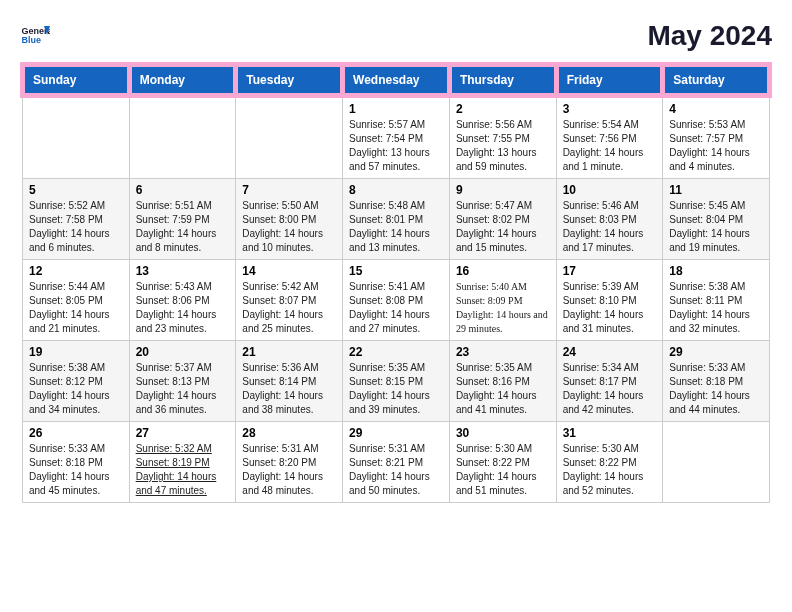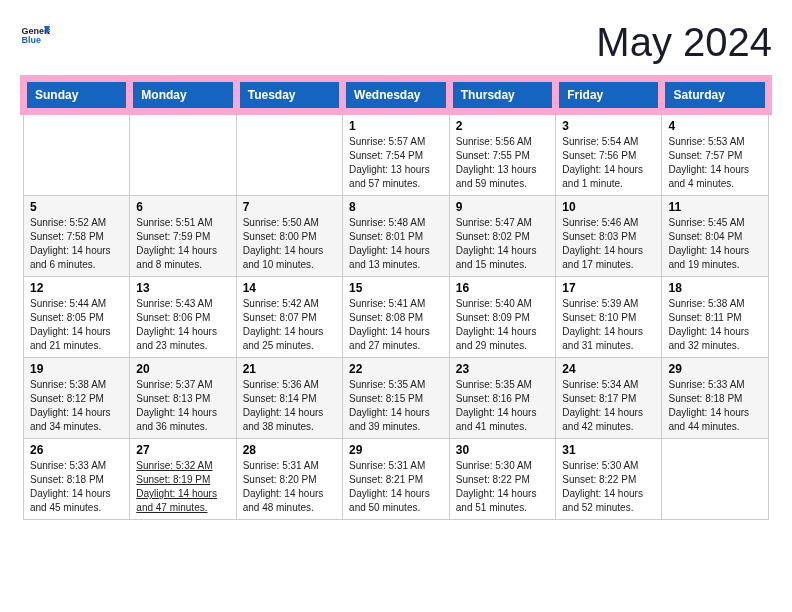--- a/index.html
+++ b/index.html
@@ -22,41 +22,41 @@
       gap: 4px;
     }
     .logo-icon {
       width: 30px;
       height: 30px;
     }
     .title-block {
       text-align: right;
     }
     .month-title {
-      font-size: 40px;
-      font-weight: normal;
+      font-size: 28px;
+      font-weight: bold;
       color: #1a1a2e;
     }
     .location-title {
       font-size: 15px;
       color: #333;
     }
     .calendar {
       width: 100%;
       border-collapse: collapse;
       font-size: 10.5px;
     }
     .calendar th {
       background: #1565c0;
       color: #fff;
       text-align: left;
       padding: 6px 8px;
       font-size: 12px;
       font-weight: bold;
-      border: 7px solid #f9a8d4;
+      border: 5px solid #f9a8d4;
     }
     .calendar td {
       border: 1px solid #ccc;
       vertical-align: top;
       padding: 4px 6px;
       width: 107px;
       min-height: 80px;
       background: #fff;
     }
     .calendar tr:nth-child(even) td {
@@ -199,21 +199,21 @@
 Daylight: 14 hours and 25 minutes.</div>
         </td>
         <td>
           <span class="day-number">15</span>
           <div class="day-info" style="white-space: pre-line;">Sunrise: 5:41 AM
 Sunset: 8:08 PM
 Daylight: 14 hours and 27 minutes.</div>
         </td>
         <td>
           <span class="day-number">16</span>
-          <div class="day-info" style="white-space: pre-line;">Sunrise: 5:40 AM
+          <div class="day-info" style="white-space: pre-line; font-family: Liberation Serif, serif;">Sunrise: 5:40 AM
 Sunset: 8:09 PM
 Daylight: 14 hours and 29 minutes.</div>
         </td>
         <td>
           <span class="day-number">17</span>
           <div class="day-info" style="white-space: pre-line;">Sunrise: 5:39 AM
 Sunset: 8:10 PM
 Daylight: 14 hours and 31 minutes.</div>
         </td>
         <td>

